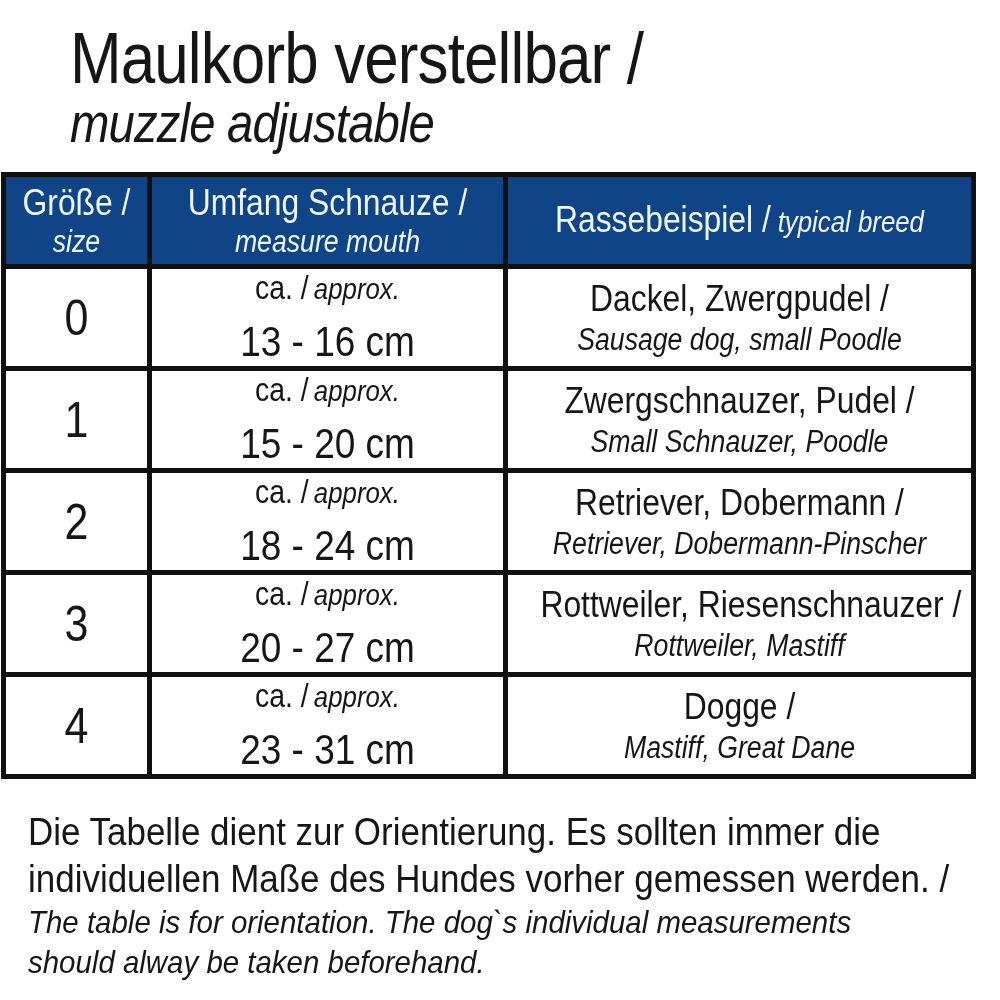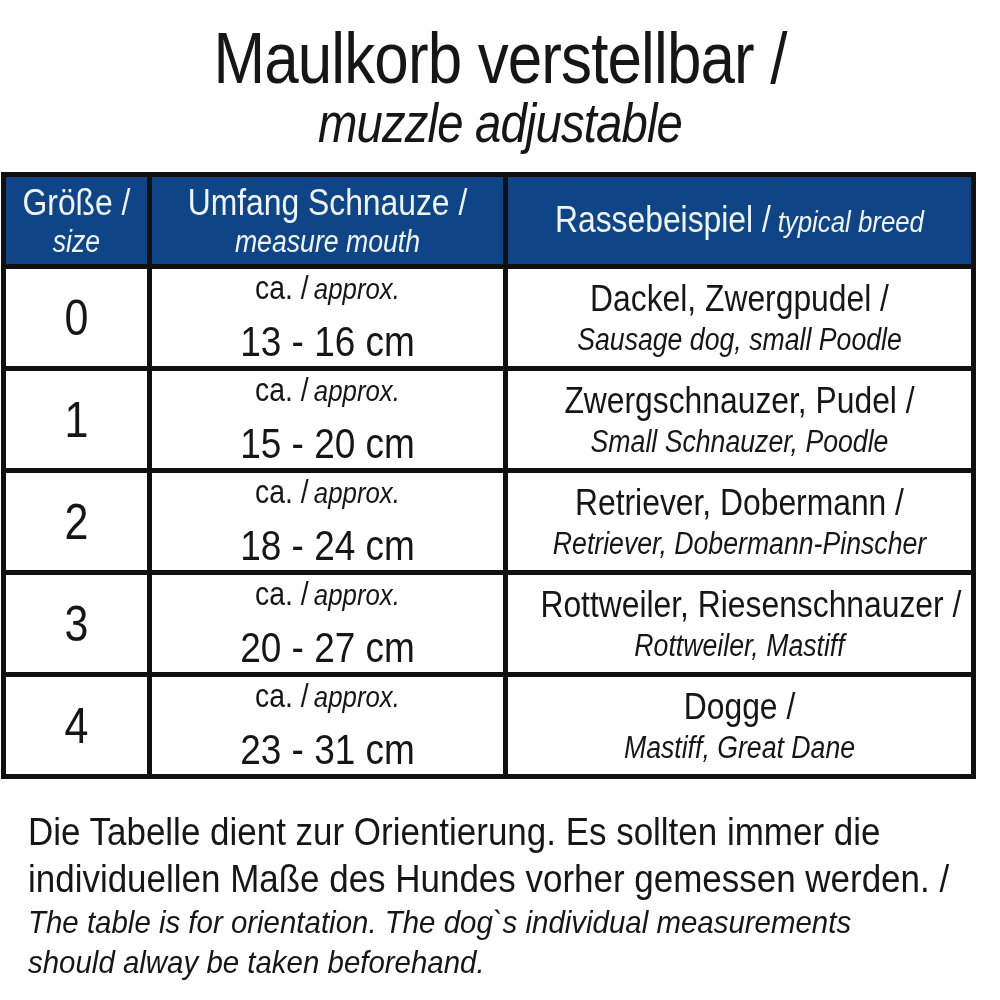--- a/index.html
+++ b/index.html
@@ -6,21 +6,21 @@
   html, body {
     width: 1000px; height: 1000px;
     background: #ffffff;
     font-family: "Liberation Sans", sans-serif;
     color: #161616;
     overflow: hidden;
   }
   .cond { transform: scaleX(0.86); transform-origin: 50% 50%; }
 
   
-  .title-block { margin-top: 22px; text-align: center; line-height: 1.0; }
+  .title-block { margin-top: 22px; text-align: left; line-height: 1.0; }
   .title-de { font-size: 72px; font-weight: 400; letter-spacing: -1px; white-space: nowrap; }
   .title-en { font-size: 55px; font-style: italic; letter-spacing: -1px; margin-top: 2px; white-space: nowrap; }
 
   
   table.size-table {
     border-collapse: collapse;
     margin: 21px 0 0 1px;
     width: 970px;
     table-layout: fixed;
   }

